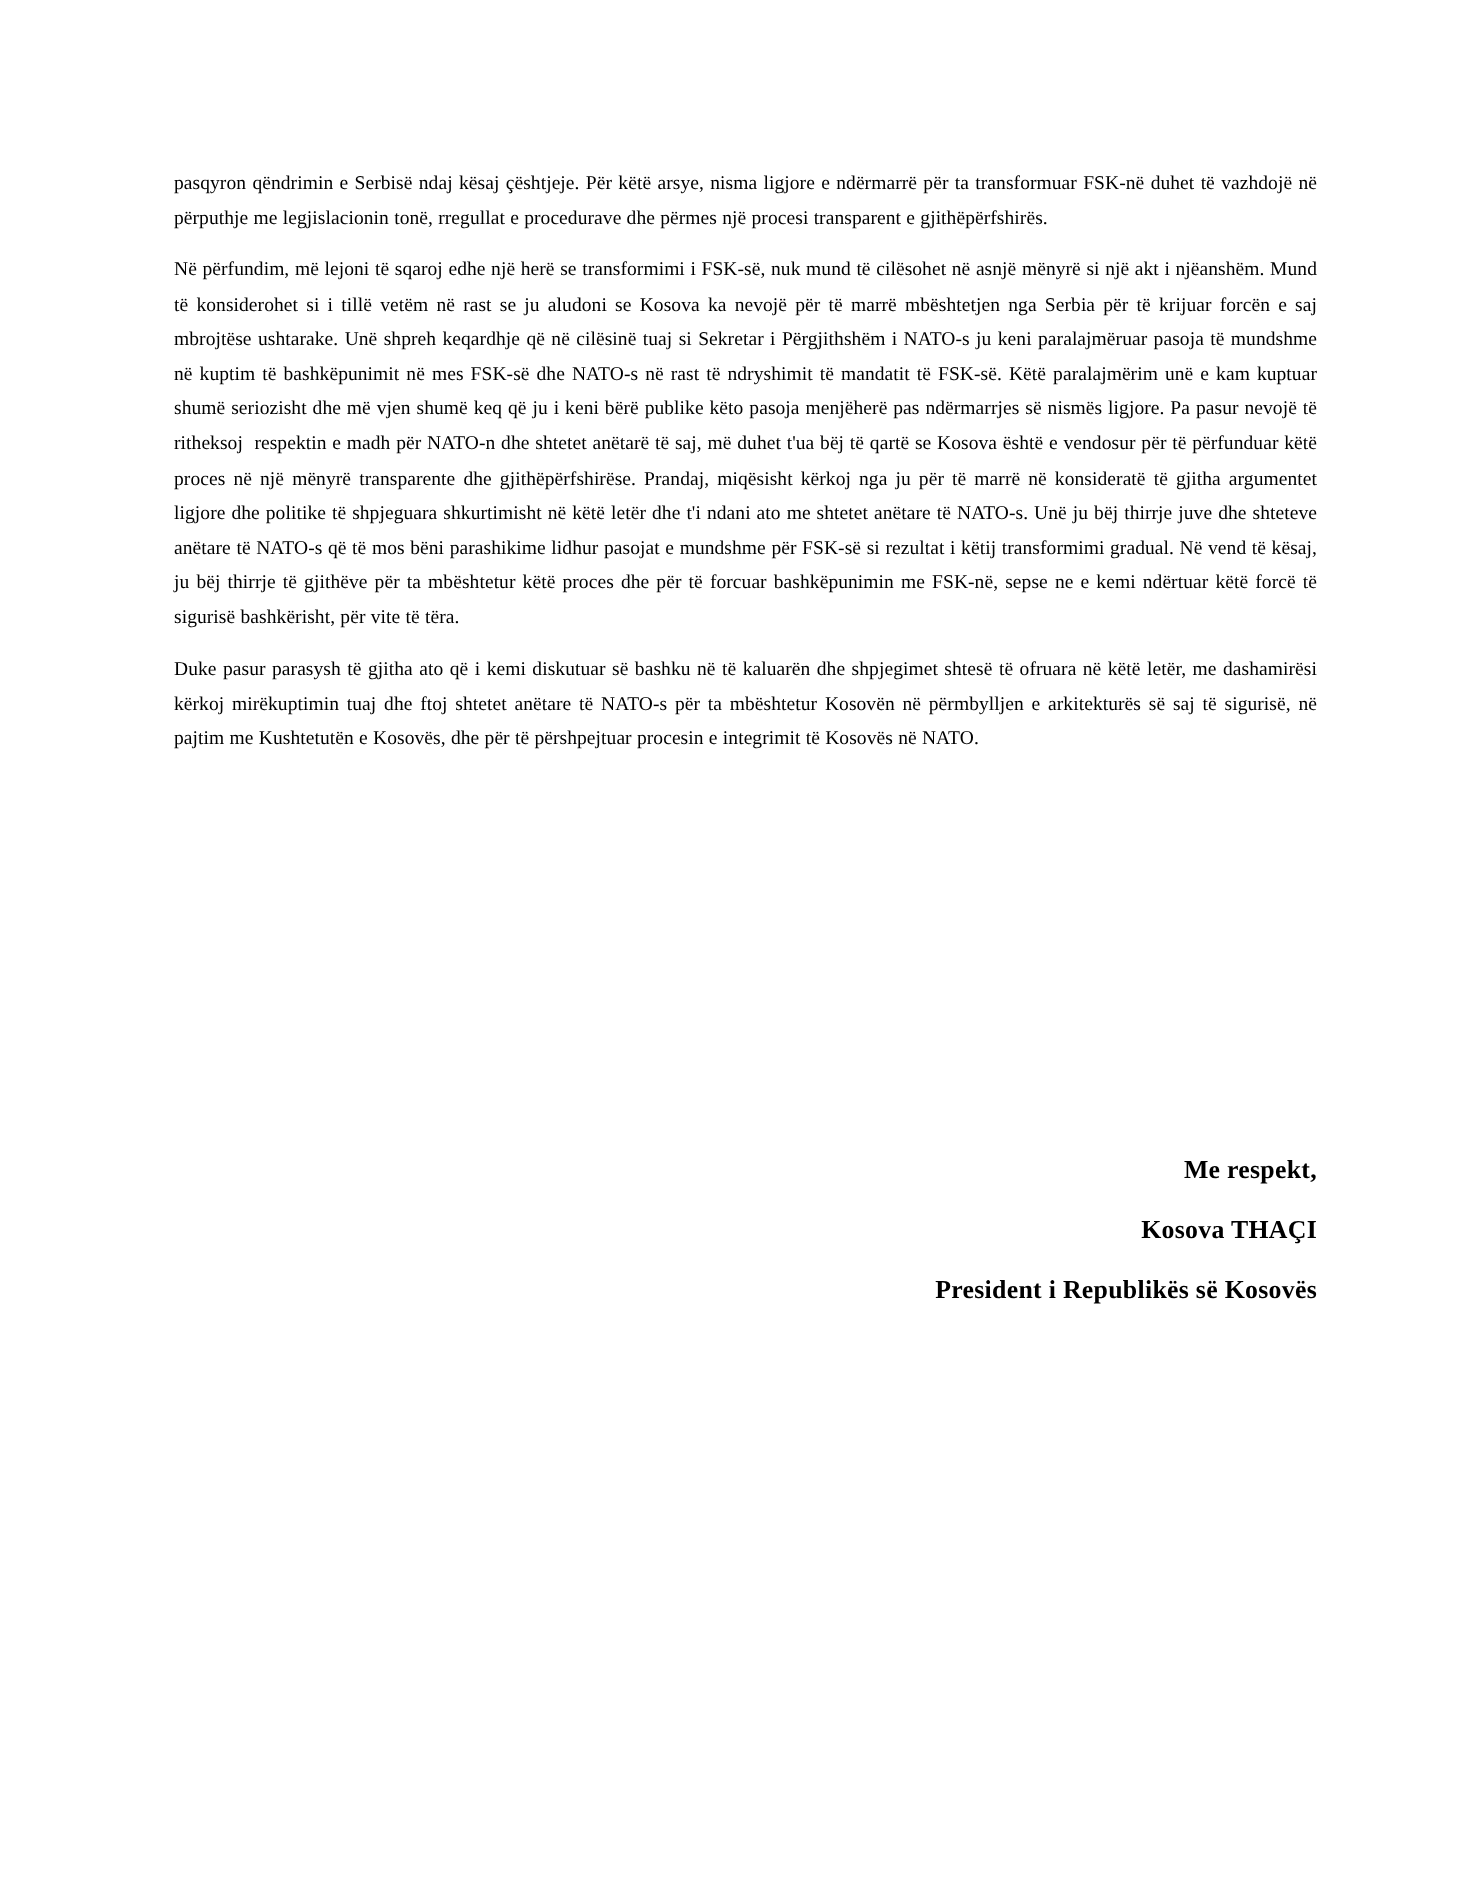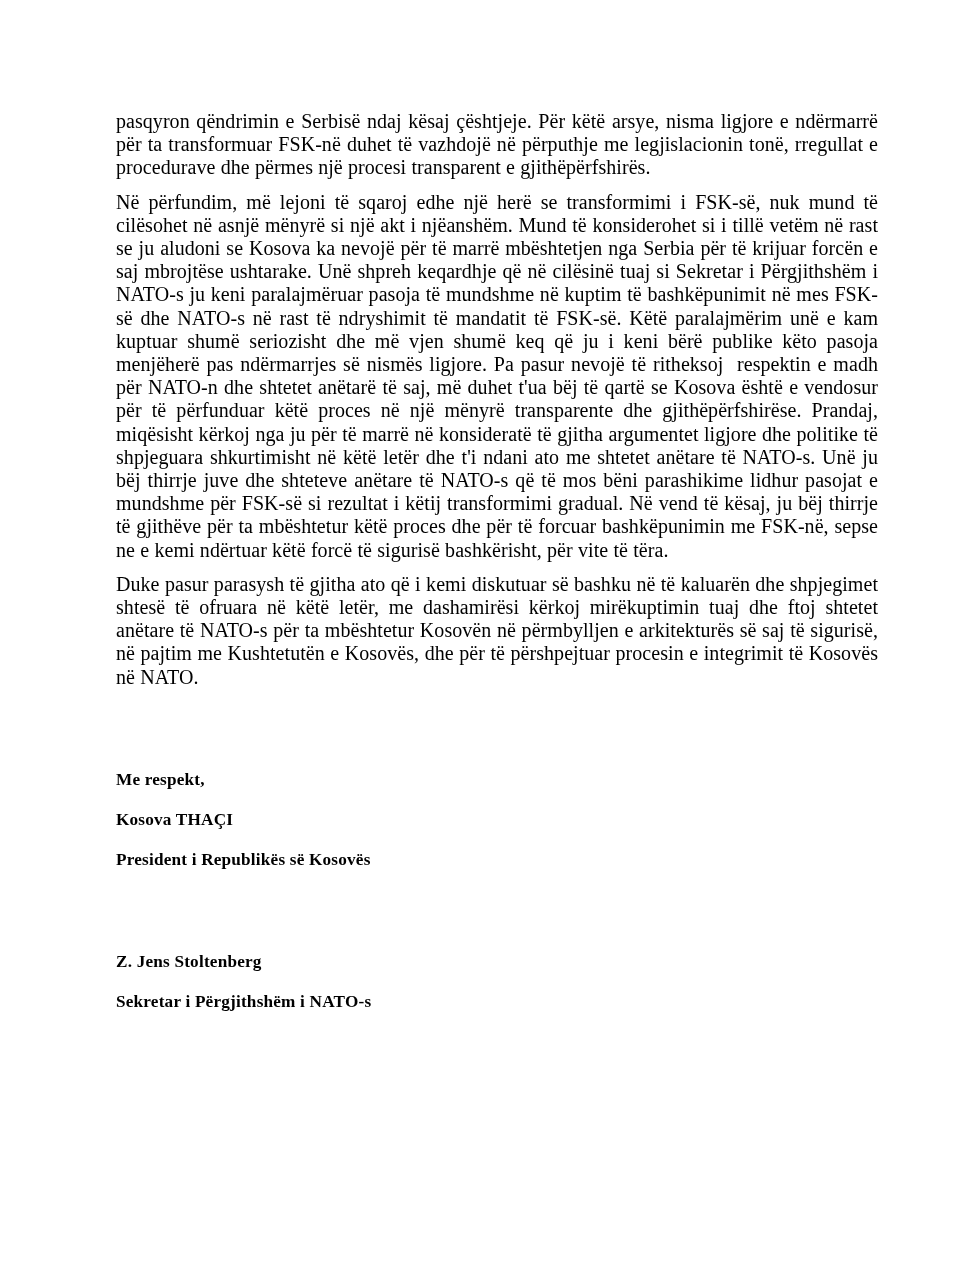--- a/index.html
+++ b/index.html
@@ -28,39 +28,39 @@
   
   #content {
     position: absolute;
     left: 116px;
     top: 110px;
     width: 762px;
   }
 
   p.body-par {
     margin: 0 0 11px 0;
-    font-size: 20px;
+    font-size: 13px;
     line-height: 23.2px;
     text-align: justify;
     text-justify: inter-word;
     word-spacing: 0.2px;
     letter-spacing: 0.05px;
     white-space: pre-wrap;
   }
   p.body-par:last-child {
     margin-bottom: 0;
   }
 
   
   #signature {
     position: absolute;
     left: 116px;
     top: 770px;
     width: 762px;
-    text-align: left;
+    text-align: right;
   }
   #signature .sig-line {
     font-size: 17.2px;
     font-weight: bold;
     line-height: 20px;
     margin: 0 0 20px 0;
     letter-spacing: 0.2px;
   }
   #signature .sig-line:last-child {
     margin-bottom: 12px;
@@ -95,18 +95,14 @@
     <p class="body-par">Në përfundim, më lejoni të sqaroj edhe një herë se transformimi i FSK-së, nuk mund të cilësohet në asnjë mënyrë si një akt i njëanshëm. Mund të konsiderohet si i tillë vetëm në rast se ju aludoni se Kosova ka nevojë për të marrë mbështetjen nga Serbia për të krijuar forcën e saj mbrojtëse ushtarake. Unë shpreh keqardhje që në cilësinë tuaj si Sekretar i Përgjithshëm i NATO-s ju keni paralajmëruar pasoja të mundshme në kuptim të bashkëpunimit në mes FSK-së dhe NATO-s në rast të ndryshimit të mandatit të FSK-së. Këtë paralajmërim unë e kam kuptuar shumë seriozisht dhe më vjen shumë keq që ju i keni bërë publike këto pasoja menjëherë pas ndërmarrjes së nismës ligjore. Pa pasur nevojë të ritheksoj  respektin e madh për NATO-n dhe shtetet anëtarë të saj, më duhet t'ua bëj të qartë se Kosova është e vendosur për të përfunduar këtë proces në një mënyrë transparente dhe gjithëpërfshirëse. Prandaj, miqësisht kërkoj nga ju për të marrë në konsideratë të gjitha argumentet ligjore dhe politike të shpjeguara shkurtimisht në këtë letër dhe t'i ndani ato me shtetet anëtare të NATO-s. Unë ju bëj thirrje juve dhe shteteve anëtare të NATO-s që të mos bëni parashikime lidhur pasojat e mundshme për FSK-së si rezultat i këtij transformimi gradual. Në vend të kësaj, ju bëj thirrje të gjithëve për ta mbështetur këtë proces dhe për të forcuar bashkëpunimin me FSK-në, sepse ne e kemi ndërtuar këtë forcë të sigurisë bashkërisht, për vite të tëra.</p>
     <p class="body-par">Duke pasur parasysh të gjitha ato që i kemi diskutuar së bashku në të kaluarën dhe shpjegimet shtesë të ofruara në këtë letër, me dashamirësi kërkoj mirëkuptimin tuaj dhe ftoj shtetet anëtare të NATO-s për ta mbështetur Kosovën në përmbylljen e arkitekturës së saj të sigurisë, në pajtim me Kushtetutën e Kosovës, dhe për të përshpejtuar procesin e integrimit të Kosovës në NATO.</p>
   </div>
 
   <div id="signature">
     <p class="sig-line">Me respekt,</p>
     <p class="sig-line">Kosova THAÇI</p>
     <p class="sig-line">President i Republikës së Kosovës</p>
   </div>
 
-  <div id="addressee">
-    <p class="addr-line">Z. Jens Stoltenberg</p>
-    <p class="addr-line">Sekretar i Përgjithshëm i NATO-s</p>
-  </div>
 
 </div>
 
 </body></html>

